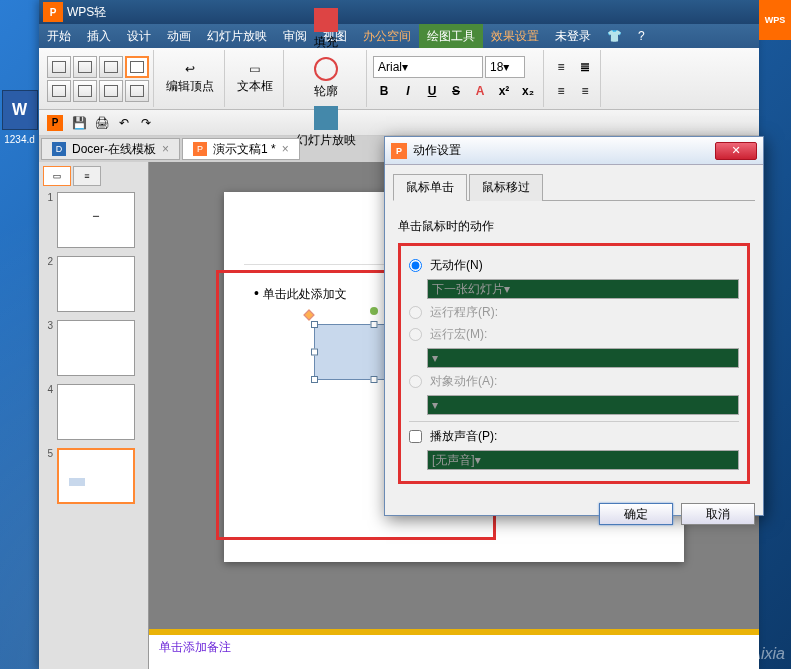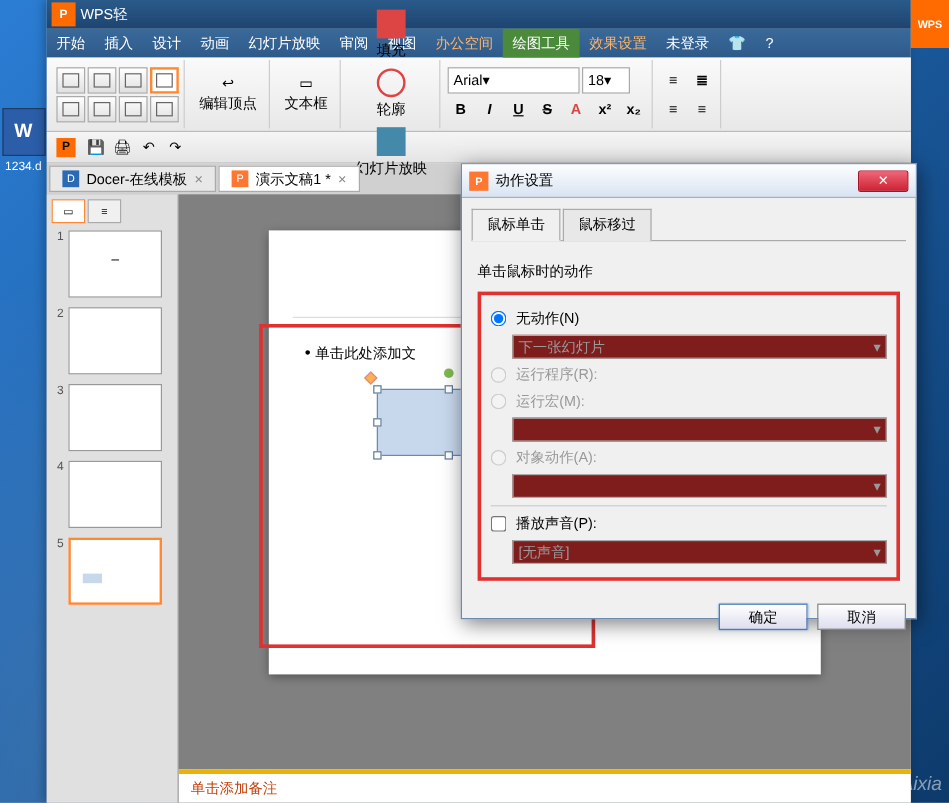--- a/index.html
+++ b/index.html
@@ -42,39 +42,39 @@
 .thumb.sel .thumb-slide{border:2px solid #ff8833}
 .canvas-area{flex:1;background:#808080;display:flex;flex-direction:column;position:relative}
 .slide-wrap{flex:1;display:flex;align-items:flex-start;justify-content:center;padding:30px 10px}
 .slide{width:460px;height:370px;background:#fff;box-shadow:0 2px 8px rgba(0,0,0,.4);padding:20px;position:relative}
 .red-box{position:absolute;border:3px solid #e03030;pointer-events:none}
 .slide-title{font-size:24px;text-align:center;padding:10px 0;border-bottom:1px solid #ddd}
 .slide-body{padding:20px 10px;font-size:14px}
 .shape-sel{position:absolute;width:120px;height:56px;background:#c8d8ec;border:1px solid #6a8ab0;left:90px;top:132px}
 .handle{position:absolute;width:7px;height:7px;background:#fff;border:1px solid #5a7a9a}
 .rot-handle{position:absolute;width:8px;height:8px;background:#7fb850;border-radius:50%;left:50%;top:-18px;transform:translateX(-50%)}
-.notes{height:28px;background:#fff;border-top:4px solid #eab308;padding:4px 10px;color:#c2410c}
+.notes{height:40px;background:#fff;border-top:6px solid #eab308;padding:4px 10px;color:#6d28d9}
 .right-bar{position:absolute;right:0;top:280px;width:40px;display:flex;flex-direction:column;gap:18px;align-items:center}
 .rb-tool{display:flex;flex-direction:column;align-items:center;gap:2px;color:#666;font-size:10px;cursor:pointer}
 .rb-tool-ico{font-size:18px}
 .dialog{position:absolute;left:384px;top:136px;width:380px;height:380px;background:#f0f0f0;border:1px solid #6a8ab4;box-shadow:2px 4px 16px rgba(0,0,0,.5)}
 .dlg-title{height:28px;background:linear-gradient(#fdfdfe,#d8e4f2);display:flex;align-items:center;padding:0 6px;border-bottom:1px solid #aab}
 .dlg-title-ico{width:16px;height:16px;background:#ff7730;margin-right:6px;display:flex;align-items:center;justify-content:center;color:#fff;font-size:9px;font-weight:bold}
 .dlg-close{margin-left:auto;width:42px;height:18px;background:linear-gradient(#e67,#c23);border:1px solid #a12;border-radius:2px;color:#fff;display:flex;align-items:center;justify-content:center;cursor:pointer;font-size:11px}
 .dlg-body{padding:8px}
 .dlg-tabs{display:flex;border-bottom:1px solid #aaa;margin-bottom:6px}
 .dlg-tab{padding:4px 12px;border:1px solid #aaa;border-bottom:none;background:#e8e8e8;cursor:pointer;margin-right:2px;position:relative;top:1px}
 .dlg-tab.active{background:#f0f0f0;border-bottom:1px solid #f0f0f0}
 .dlg-section{border:1px solid transparent;padding:2px 4px}
 .dlg-section-title{margin:8px 0}
 .dlg-red{border:3px solid #e03030;padding:6px 8px;margin-top:2px}
 .dlg-row{display:flex;align-items:center;margin:5px 0;gap:6px}
 .dlg-row input[type=radio],.dlg-row input[type=checkbox]{margin-right:2px}
 .dlg-row.disabled{color:#999}
-.dlg-sel{flex:1;height:20px;border:1px solid #aaa;background:#7f1d1d;padding:0 4px;display:flex;align-items:center;justify-content:space-between;color:#999}
+.dlg-sel{flex:1;height:20px;border:1px solid #aaa;background:#14532d;padding:0 4px;display:flex;align-items:center;color:#999}
 .dlg-input{flex:1;height:20px;border:1px solid #aaa;background:#fff}
 .dlg-btn-sm{width:70px;height:20px;border:1px solid #aaa;background:linear-gradient(#fff,#e0e0e0);display:flex;align-items:center;justify-content:center;color:#999;cursor:pointer}
 .dlg-btns{display:flex;justify-content:flex-end;gap:8px;padding:8px}
 .dlg-btn{width:74px;height:22px;border:1px solid #888;background:linear-gradient(#fff,#dde);display:flex;align-items:center;justify-content:center;cursor:pointer}
 .dlg-btn.primary{border:1px solid #4a7ab8;box-shadow:0 0 2px #6a9ad8}
 .wps-side{position:absolute;right:0;top:0;width:32px;height:40px;background:#ff6b00;color:#fff;display:flex;align-items:center;justify-content:center;font-size:9px;font-weight:bold}
 .watermark{position:absolute;right:6px;bottom:6px;color:rgba(255,255,255,.5);font-size:16px;font-style:italic}
 </style>
 </head>
 <body>

